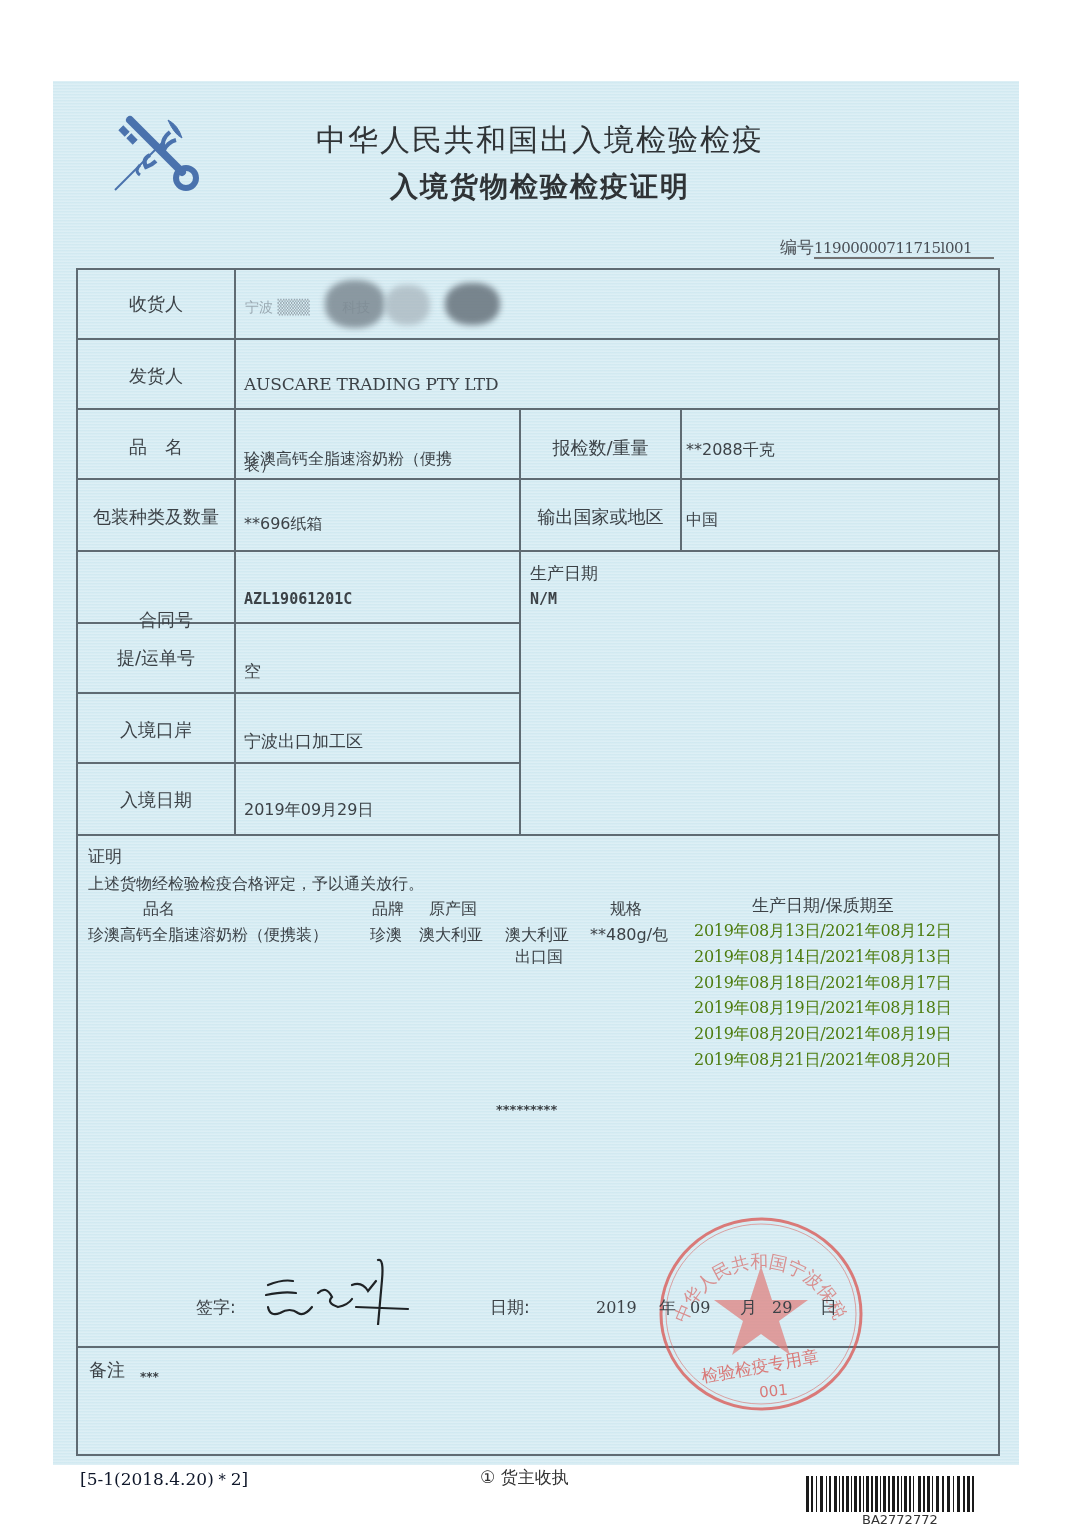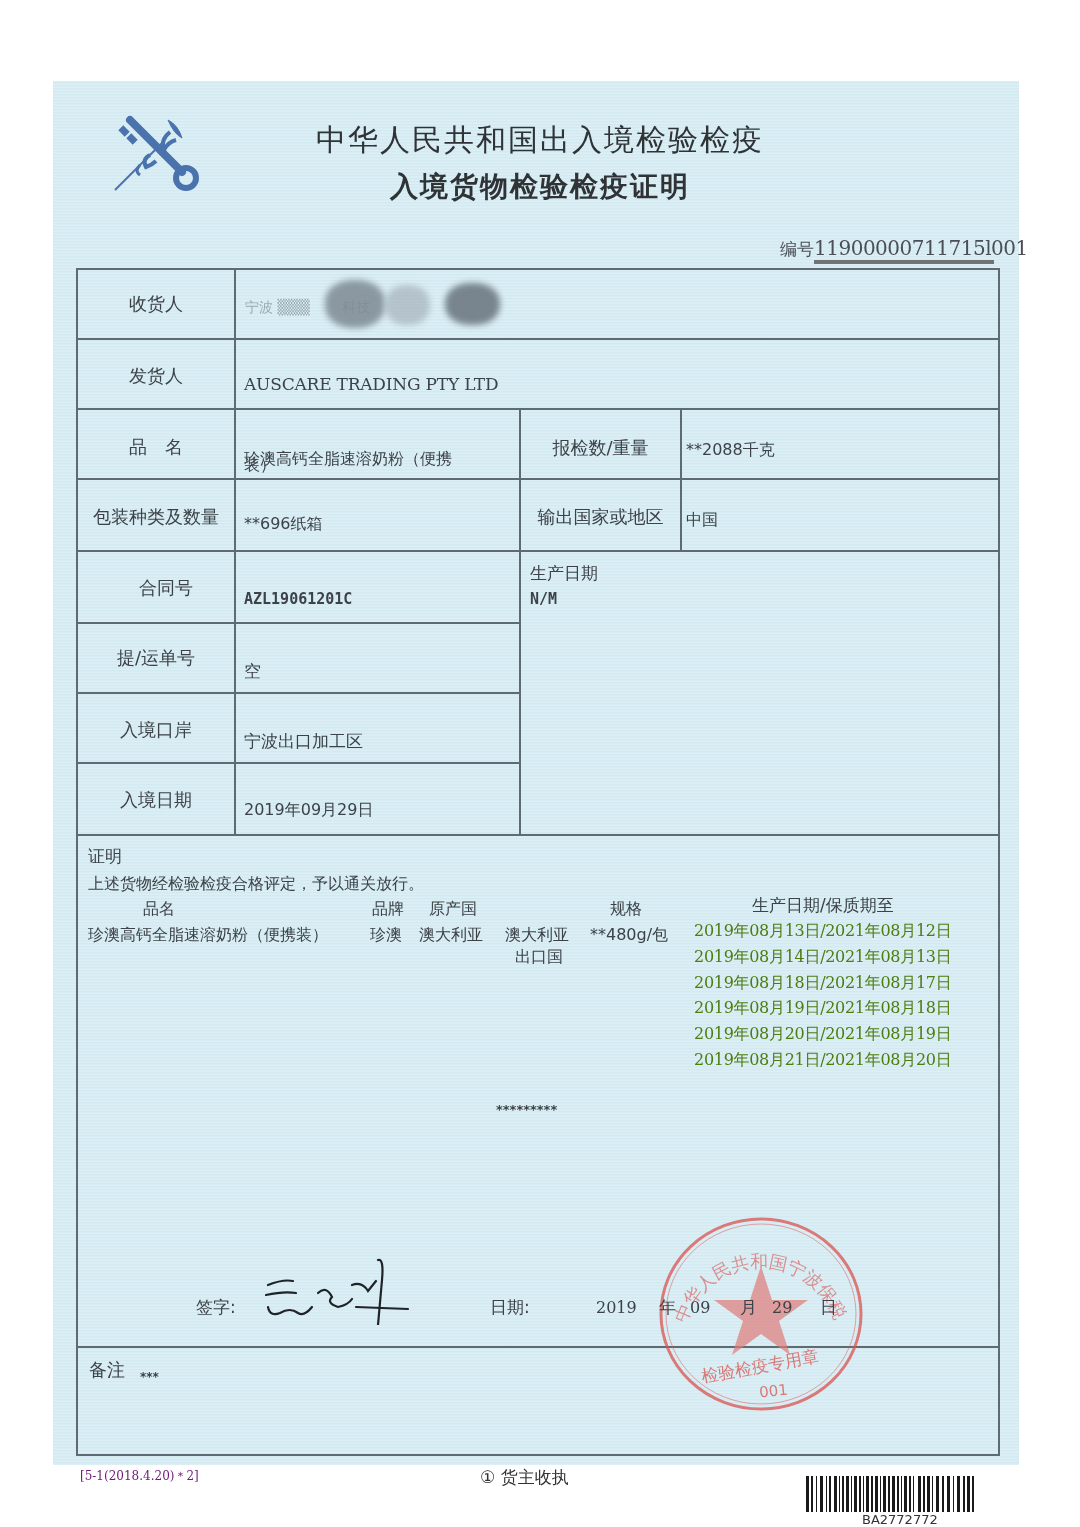--- a/index.html
+++ b/index.html
@@ -12,40 +12,40 @@
     background-image: repeating-linear-gradient(0deg, rgba(255,255,255,0.18) 0px, rgba(255,255,255,0.18) 1px, rgba(180,215,228,0.12) 2px, rgba(180,215,228,0.12) 3px);
   }
 
   .logo { position: absolute; left: 110px; top: 110px; width: 95px; height: 85px; }
 
   .title1 { position: absolute; left: 0; width: 1080px; top: 112px; text-align: center; font-family: Liberation Sans, sans-serif; font-size: 30px; letter-spacing: 2px; color: #2f3336; padding-left: 0px; margin-top: 8px; }
   .title2 { position: absolute; left: 0; width: 1080px; top: 168px; text-align: center; font-family: "DejaVu Sans", "Liberation Sans", sans-serif; font-size: 28px; font-weight: bold; letter-spacing: 2px; color: #2f3336; }
 
   .serial { position: absolute; left: 780px; top: 236px; font-size: 17px; color: #4a4f55; }
   .serial .label { font-family: "DejaVu Sans", sans-serif; font-size: 17px; }
-  .serial .value { display: inline-block; border-bottom: 4px solid #737373; width: 180px; font-size: 20px; letter-spacing: -0.5px; }
+  .serial .value { display: inline-block; border-bottom: 2px solid #737373; width: 180px; font-size: 15px; letter-spacing: -0.5px; }
 
   .tbl { position: absolute; left: 76px; top: 268px; width: 924px; height: 1188px; border: 2px solid #5f6b73; }
   .hline { position: absolute; height: 2px; background: #5f6b73; }
   .vline { position: absolute; width: 2px; background: #5f6b73; }
 
   .lbl { position: absolute; font-family: "DejaVu Sans", "Liberation Sans", sans-serif; font-size: 18px; color: #3c4247; text-align: center; }
   .val { position: absolute; font-size: 17px; color: #3c4247; }
   .mono { font-family: "DejaVu Sans Mono", "Liberation Mono", monospace; font-weight: bold; font-size: 15px; }
 
   .redacted { position: absolute; left: 240px; top: 275px; width: 270px; height: 60px; }
   .blob { position: absolute; border-radius: 45%; filter: blur(3px); }
 
   .cert-text { position: absolute; font-family: "DejaVu Sans", "Liberation Sans", sans-serif; font-size: 16px; color: #3c4247; white-space: nowrap; }
   .dates { position: absolute; left: 694px; top: 918px; font-size: 16px; line-height: 25.8px; color: #4d7c0f; white-space: nowrap; letter-spacing: -0.3px; }
 
   .stamp { position: absolute; left: 656px; top: 1214px; width: 210px; height: 200px; }
   .sig { position: absolute; left: 260px; top: 1255px; width: 160px; height: 70px; }
 
-  .footer-left { position: absolute; left: 80px; top: 1468px; font-size: 12px; color: #701a75; }
+  .footer-left { position: absolute; left: 80px; top: 1468px; font-size: 17px; color: #0f172a; }
   .footer-mid { position: absolute; left: 480px; top: 1466px; font-family: "DejaVu Sans", sans-serif; font-size: 17px; color: #333; }
   .barcode { position: absolute; left: 806px; top: 1476px; width: 168px; height: 40px; }
   .barcode-text { position: absolute; left: 862px; top: 1512px; font-family: "DejaVu Sans", sans-serif; font-size: 13px; color: #333; }
 </style>
 </head>
 <body>
 
 <div class="paper"></div>
 
 <svg class="logo" viewBox="0 0 95 85">
@@ -100,21 +100,21 @@
 <div class="val" style="left:244px; top:432px; font-family:'DejaVu Sans',sans-serif; font-size:16px;margin-top:17px;">珍澳高钙全脂速溶奶粉（便携</div>
 <div class="val" style="left:244px; top:455px; font-family:'DejaVu Sans',sans-serif; font-size:16px;">装）</div>
 <div class="lbl" style="left:521px; top:436px; width:159px;">报检数/重量</div>
 <div class="val" style="left:686px; top:440px; font-family:'DejaVu Sans',sans-serif; font-size:16px;">**2088千克</div>
 
 <div class="lbl" style="left:78px; top:505px; width:156px;">包装种类及数量</div>
 <div class="val" style="left:244px; top:514px; font-family:'DejaVu Sans',sans-serif; font-size:16px;">**696纸箱</div>
 <div class="lbl" style="left:521px; top:505px; width:159px;">输出国家或地区</div>
 <div class="val" style="left:686px; top:510px; font-family:'DejaVu Sans',sans-serif; font-size:16px;">中国</div>
 
-<div class="lbl" style="left:78px; top:576px; width:176px;">合同号</div>
+<div class="lbl" style="left:78px; top:608px; width:176px;">合同号</div>
 <div class="val mono" style="left:244px; top:590px;">AZL19061201C</div>
 <div class="val" style="left:530px; top:562px; font-family:'DejaVu Sans',sans-serif; font-size:17px;">生产日期</div>
 <div class="val mono" style="left:530px; top:590px;">N/M</div>
 
 <div class="lbl" style="left:78px; top:646px; width:156px;">提/运单号</div>
 <div class="val" style="left:244px; top:660px; font-family:'DejaVu Sans',sans-serif; font-size:17px;">空</div>
 
 <div class="lbl" style="left:78px; top:718px; width:156px;">入境口岸</div>
 <div class="val" style="left:244px; top:730px; font-family:'DejaVu Sans',sans-serif; font-size:17px;">宁波出口加工区</div>
 

